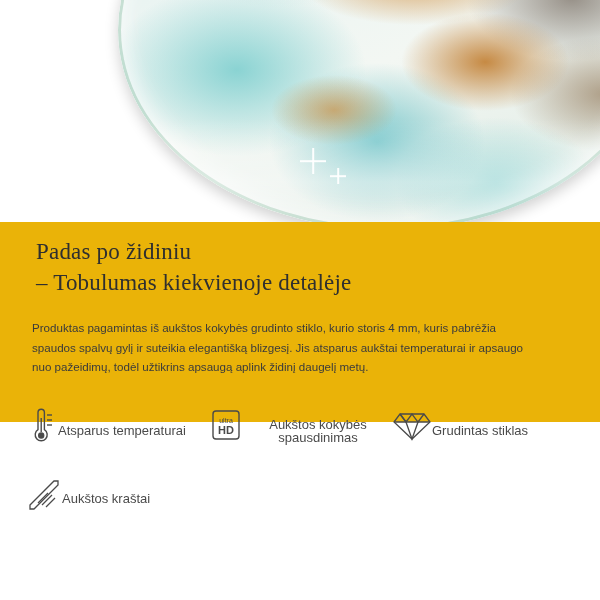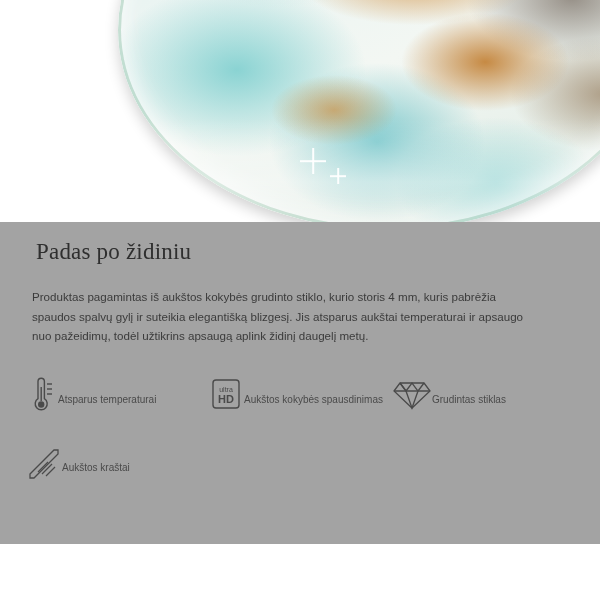--- a/index.html
+++ b/index.html
@@ -7,22 +7,22 @@
     width: 600px;
     height: 600px;
     overflow: hidden;
     background: #ffffff;
     font-family: "Liberation Sans", sans-serif;
   }
 
   .page {
     position: relative;
     width: 600px;
-    height: 544px;
-    background: #a3a3a3;
+    height: 422px;
+    background: #eab308;
   }
 
   
   .hero {
     position: relative;
     width: 600px;
     height: 222px;
     overflow: hidden;
     background: #ffffff;
   }
@@ -133,21 +133,21 @@
     text-align: center;
   }
   .feature .glyph {
     height: 42px;
     display: flex;
     align-items: center;
     justify-content: center;
     margin-bottom: 10px;
   }
   .feature .caption {
-    font-size: 10px;
+    font-size: 13px;
     color: #4a4a4a;
     line-height: 13px;
     text-align: center;
   }
   svg { display: block; }
 </style>
 </head>
 <body>
 
 <div class="page">
@@ -156,20 +156,21 @@
     <div class="board"></div>
     <div class="board-edge"></div>
     <div class="sparkle s1"></div>
     <div class="sparkle s2"></div>
   </div>
 
   <div class="content">
 
     <h1 class="headline">
       <span>Padas po židiniu</span>
+      <span class="l2">– Tobulumas kiekvienoje detalėje</span>
     </h1>
 
     <p class="description">Produktas pagamintas iš aukštos kokybės grudinto stiklo, kurio storis 4 mm, kuris pabrėžia spaudos spalvų gylį ir suteikia elegantišką blizgesį. Jis atsparus aukštai temperaturai ir apsaugo nuo pažeidimų, todėl užtikrins apsaugą aplink židinį daugelį metų.</p>
 
     <div class="features">
 
       <div class="feature">
         <span class="glyph">
           <svg width="34" height="40" viewBox="0 0 34 40" fill="none" stroke="#4a4a4a" stroke-width="1.4">
             <path d="M14 6.5a3.2 3.2 0 0 1 6.4 0v17.2a6 6 0 1 1-6.4 0z"></path>

